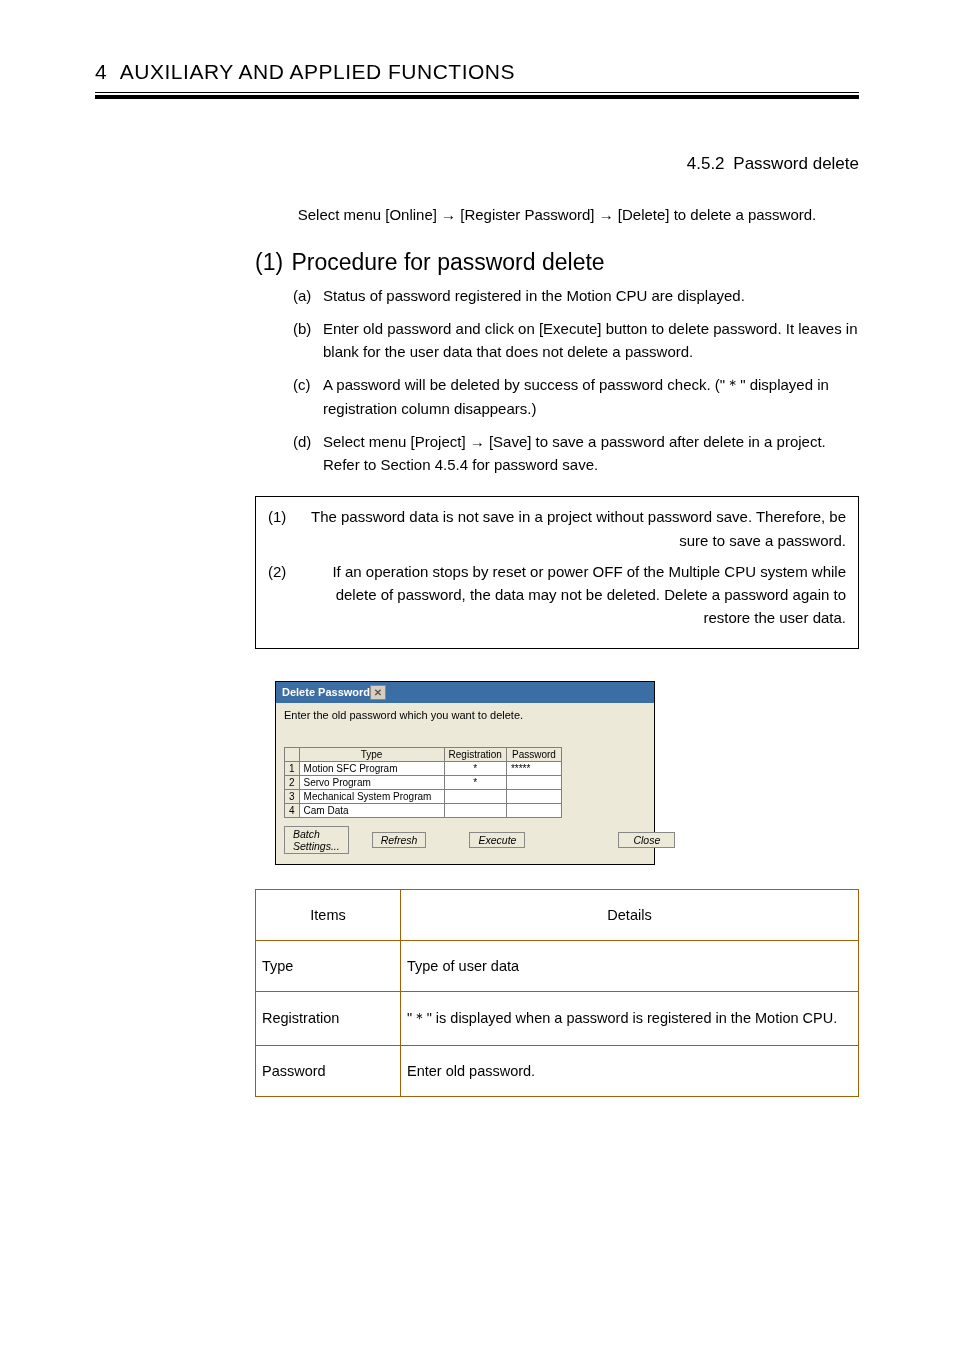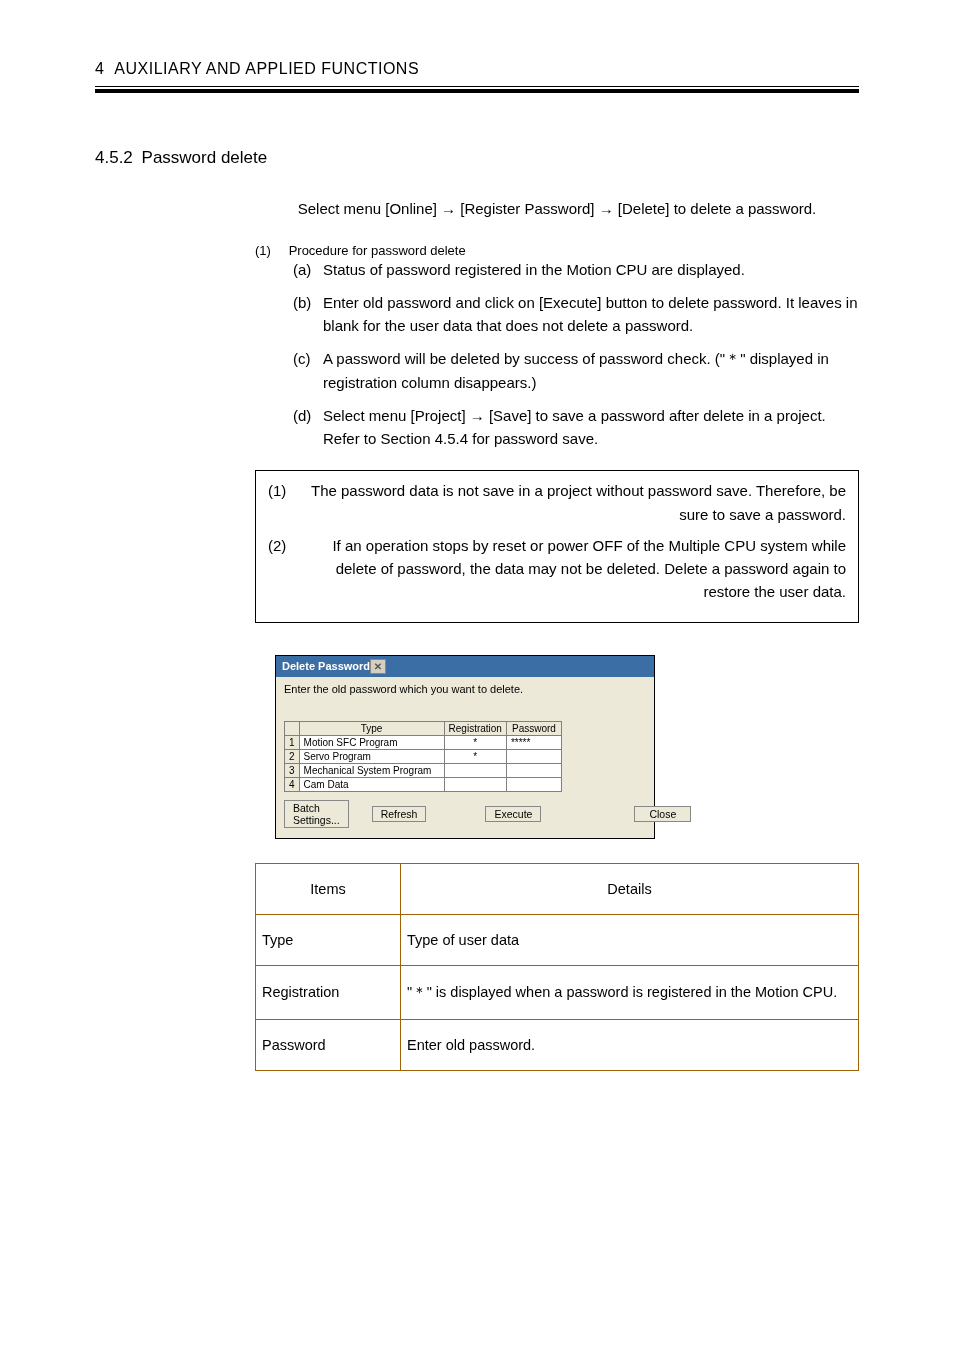--- a/index.html
+++ b/index.html
@@ -6,46 +6,47 @@
   body {
     margin: 0;
     background: #ffffff;
     font-family: Arial, 'Helvetica', sans-serif;
     font-size: 15px;
     color: #000;
     width: 954px;
     padding: 60px 95px 40px 95px;
   }
   .header {
-    font-size: 16px;
+    font-size: 21px;
     letter-spacing: 0.5px;
     padding-bottom: 8px;
     border-bottom: 1px solid #000;
     margin-bottom: 2px;
   }
   .thick-rule {
     height: 4px;
     background: #000;
     margin-bottom: 55px;
   }
   .sec-num { display:inline-block; margin-right:4px;}
   .subtitle {
     font-size: 17px;
     margin-bottom: 30px;
+    text-align: right;
   }
   .intro {
     margin-left: 160px;
     margin-bottom: 22px;
     line-height:1.5;
     text-align:center;
   }
   .proc-heading {
     margin-left: 160px;
-    font-size: 13px;
-    margin-bottom: 0;
+    font-size: 23px;
+    margin-bottom: 8px;
   }
   .proc-heading .pn { display:inline-block; width:30px;}
   .proc-list {
     margin-left: 198px;
     line-height: 1.55;
   }
   .proc-item {
     display: flex;
     margin-bottom: 10px;
   }
@@ -128,21 +129,21 @@
   .dlg-table th {
     background: #ece9d8;
     text-align: center;
     font-weight: normal;
   }
   .dlg-table .numcol { width: 14px; background:#ece9d8; text-align:center;}
   .dlg-table .typecol { width: 145px; }
   .dlg-table .regcol { width: 62px; text-align:center;}
   .dlg-table .pwdcol { width: 55px; }
   .dlg-buttons {
-    display: flex; gap: 23px; align-items:center;
+    display: flex; gap: 23px; align-items:center;font-style:italic;
   }
   .dlg-btn {
     border: 1px solid #888;
     background: #ece9d8;
     padding: 1px 8px;
     font-size: 10.5px;
   }
   .dlg-btn.close { margin-left: 70px; padding:1px 14px;}
 
   
@@ -255,21 +256,21 @@
           <td class="numcol">4</td>
           <td class="typecol">Cam Data</td>
           <td class="regcol"></td>
           <td class="pwdcol pwd-cell"><span></span></td>
         </tr>
       </tbody>
         </table>
       <div class="dlg-buttons">
         <span class="dlg-btn">Batch Settings...</span>
         <span class="dlg-btn">Refresh</span>
-        <span class="dlg-btn" style="margin-left:36px;">Execute</span>
+        <span class="dlg-btn" style="margin-left:20px;">Execute</span>
         <span class="dlg-btn close">Close</span>
       </div>
     </div>
   </div>
 </div>
 
 <table class="detail-table">
   <tbody>
       <tr>
     <th class="c1">Items</th>

